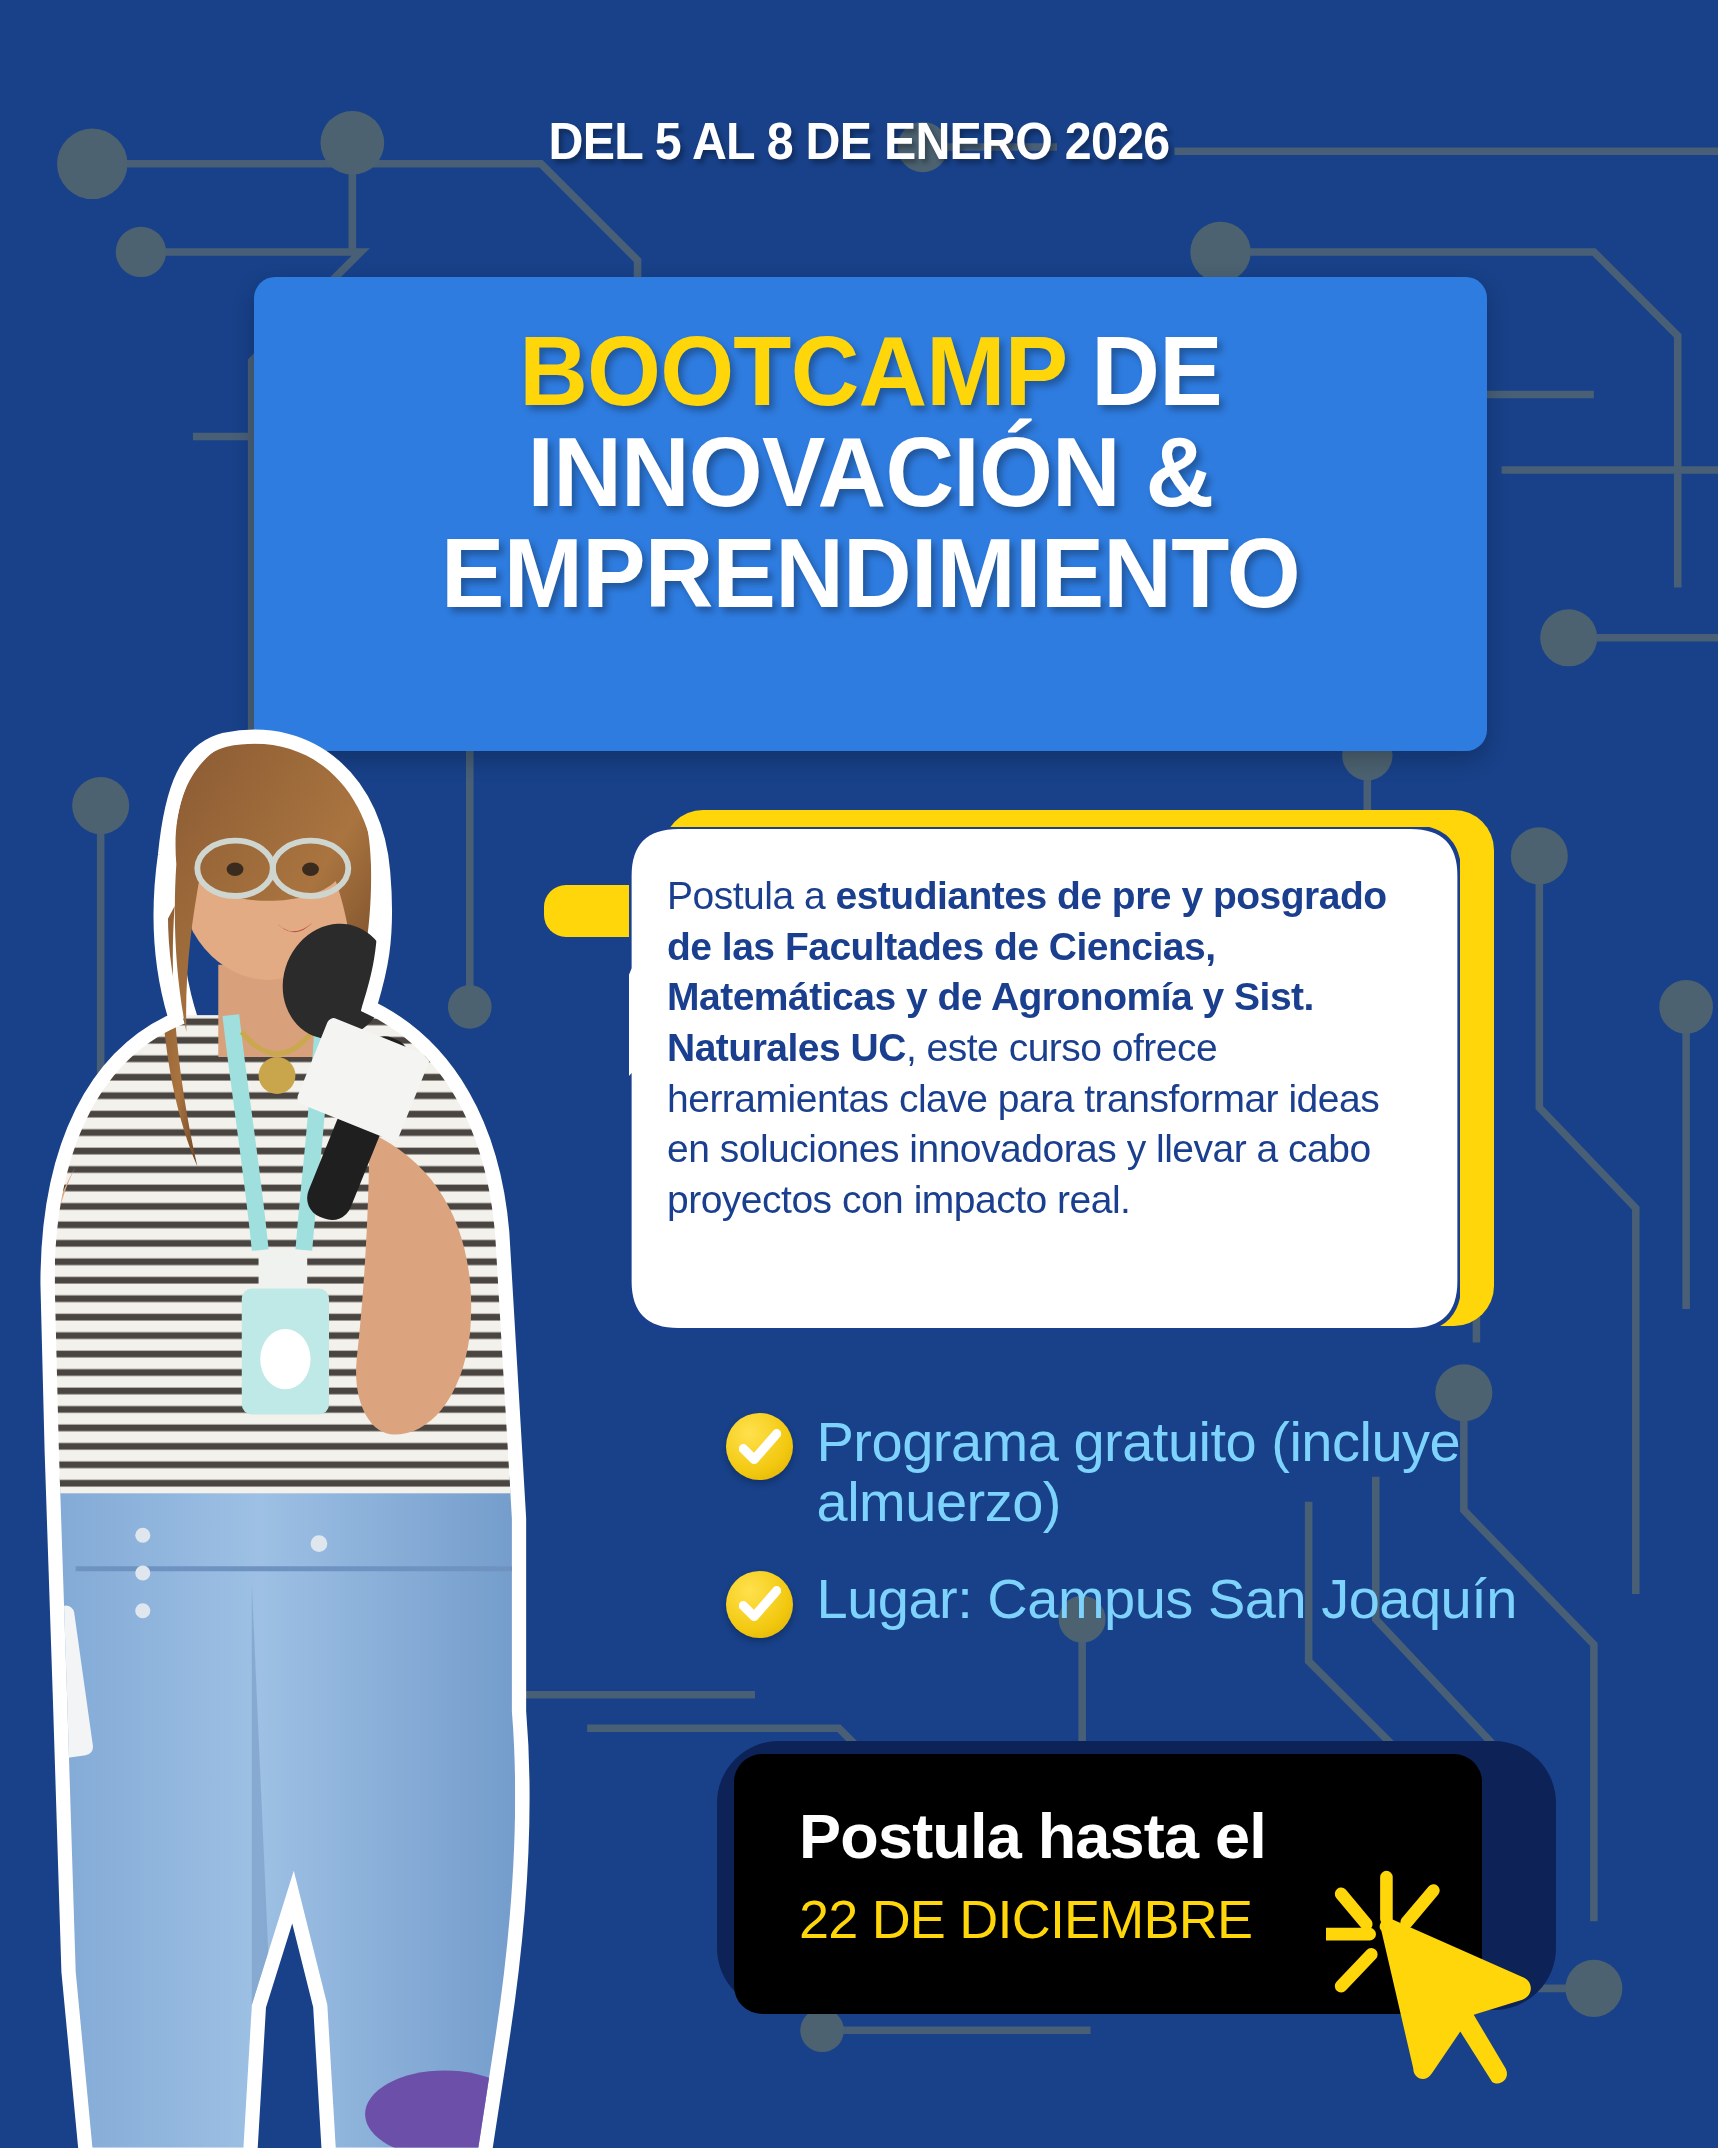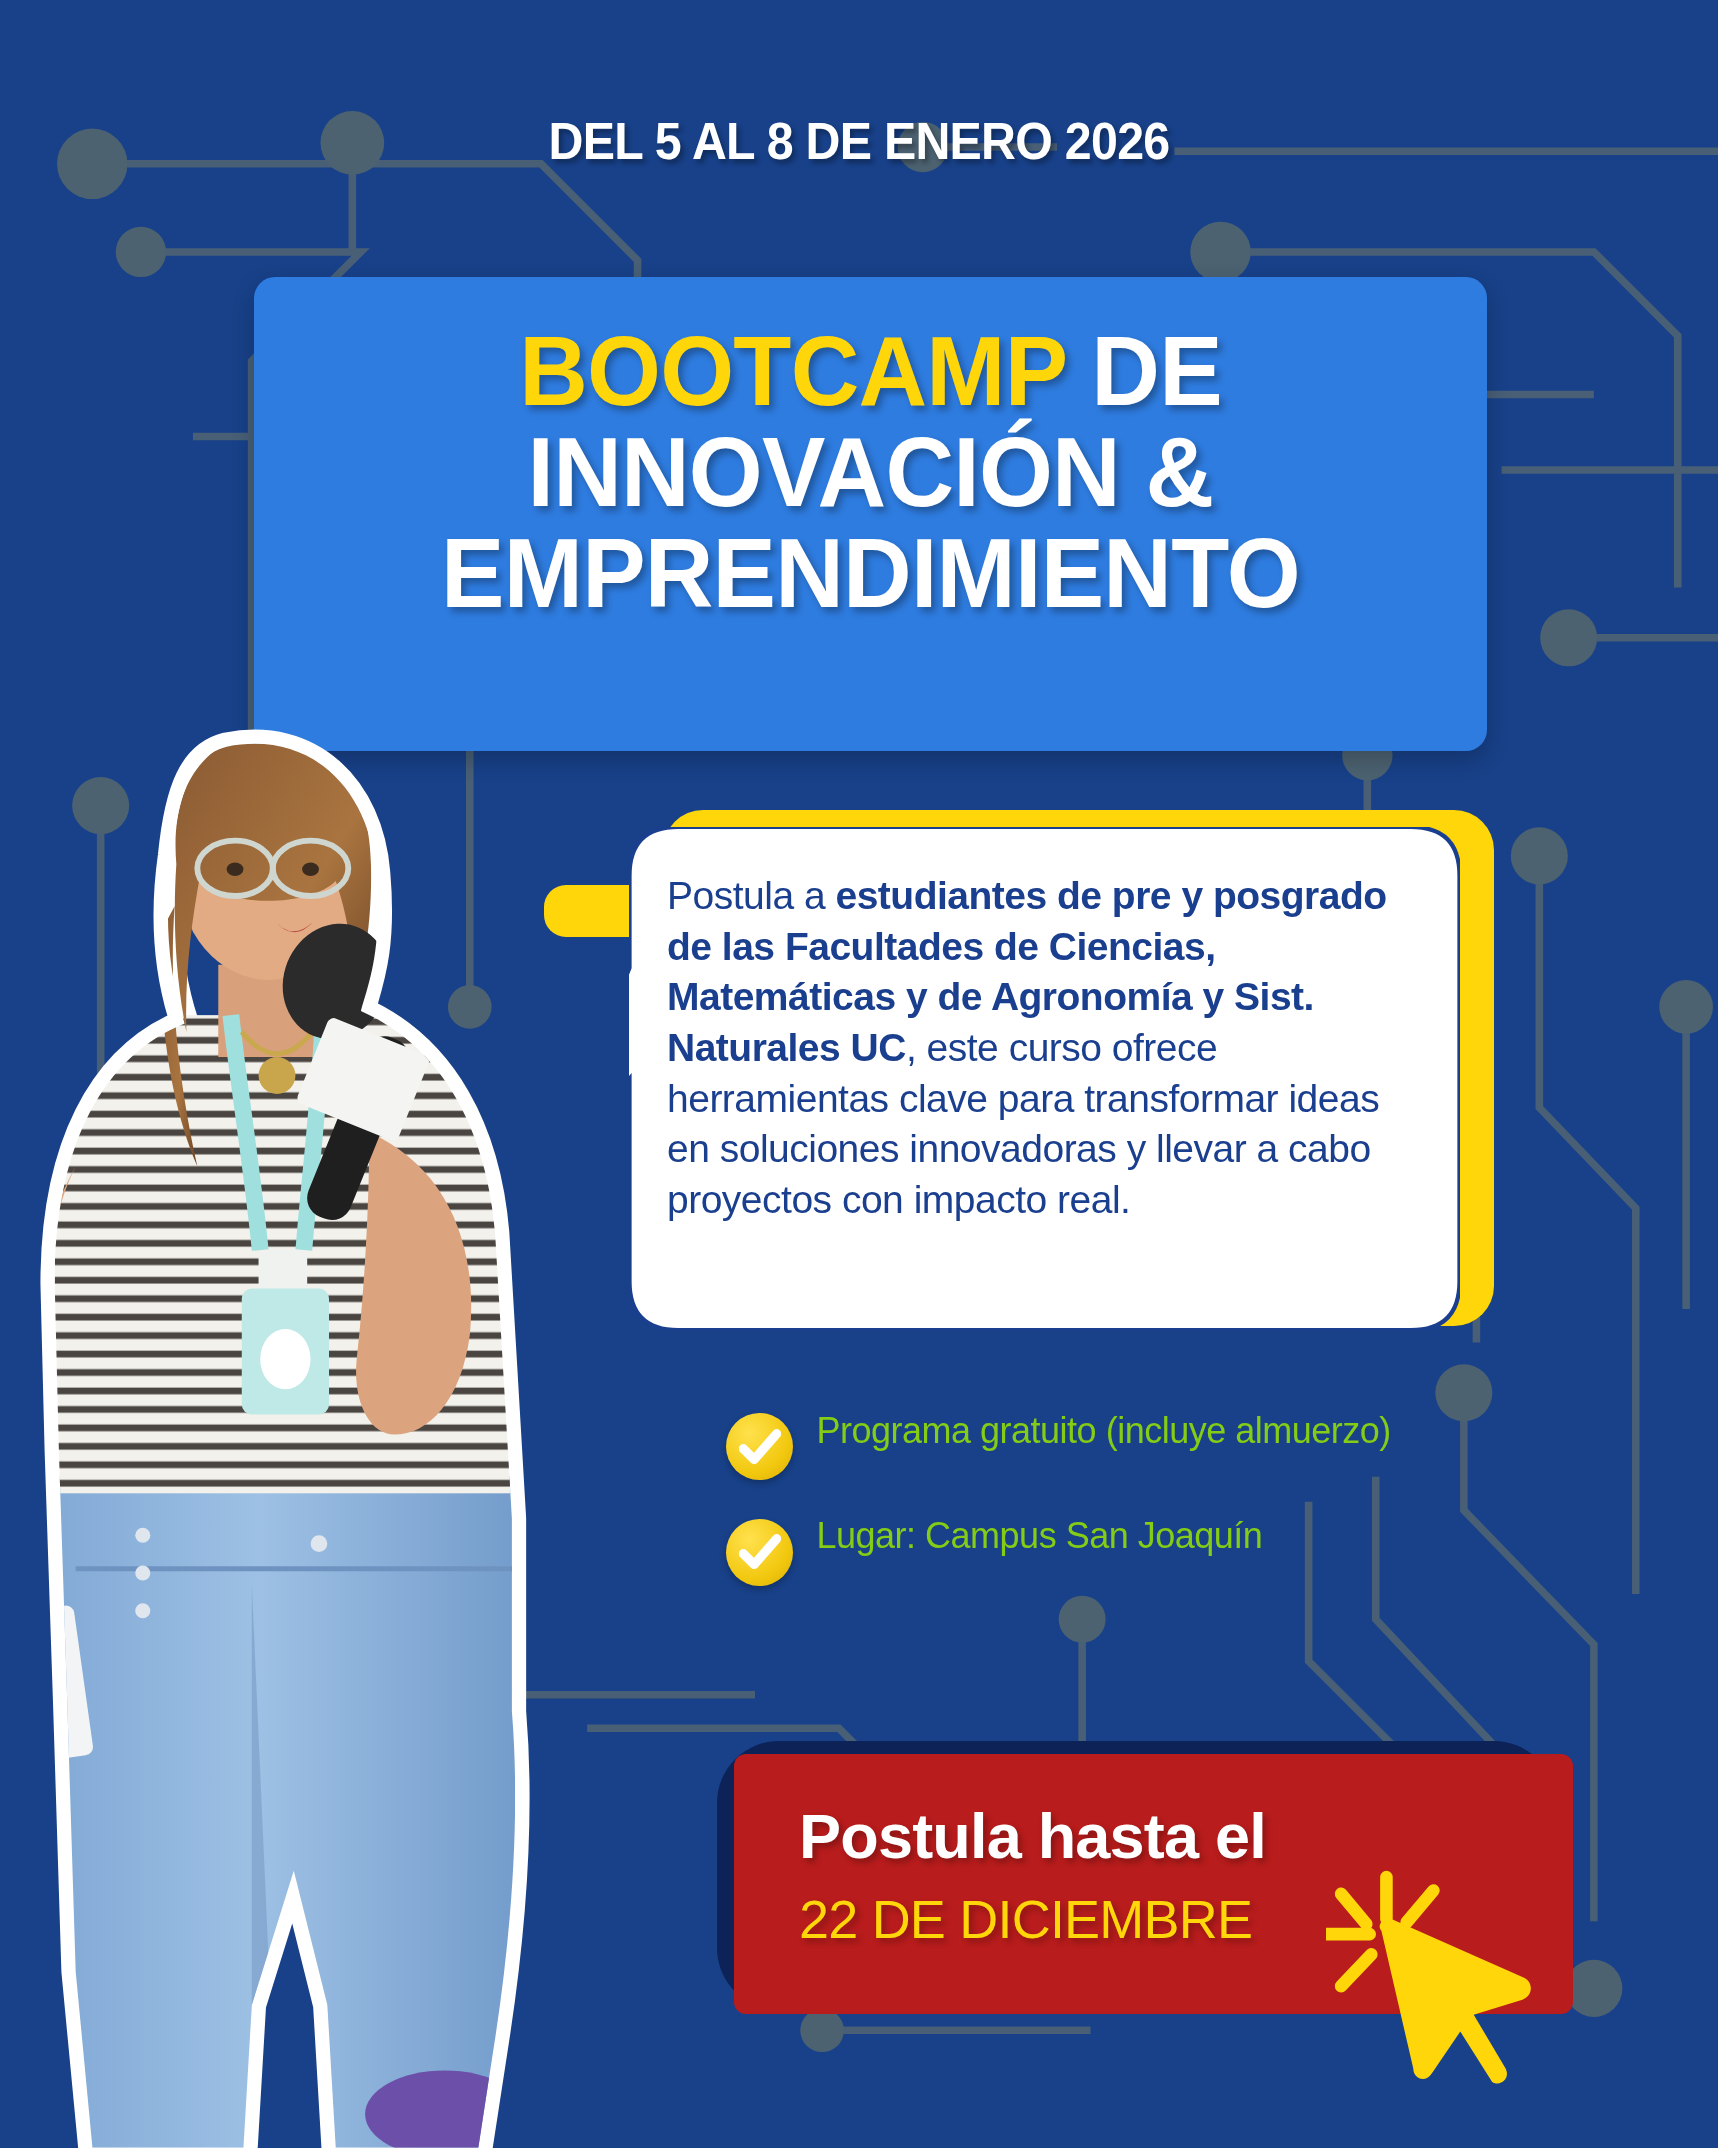--- a/index.html
+++ b/index.html
@@ -77,32 +77,32 @@
   .bullets{position:absolute;left:726px;top:1410px;width:881px;}
   .bullet{display:flex;align-items:flex-start;margin-bottom:35px;}
   .check-badge{
     flex:0 0 auto;width:67px;height:67px;border-radius:50%;
     background:radial-gradient(circle at 35% 30%, #ffe14d 0%, #F2C80F 62%, #d9ae06 100%);
     position:relative;margin-right:23.5px;margin-top:3.4px;
     box-shadow:0 3.4px 6.7px rgba(0,0,0,.25);
   }
   .check-badge svg{position:absolute;left:12.6px;top:13.4px;}
   .bullet-text{
-    color:#84cc16;font-size:36px;line-height:1.08;letter-spacing:-0.5px;
+    color:#7dd3fc;font-size:56px;line-height:1.08;letter-spacing:-0.5px;
     padding-top:1.7px;
   }
 
   
   .cta-shadow{
     position:absolute;left:717px;top:1741px;width:839px;height:269px;
     background:#0d2257;border-radius:62px;
   }
   .cta{
-    position:absolute;left:734px;top:1754px;width:839px;height:260px;
-    background:#b91c1c;border-radius:12px;
+    position:absolute;left:734px;top:1754px;width:748px;height:260px;
+    background:#000000;border-radius:28px;
   }
   .cta-l1{
     position:absolute;left:65px;top:46px;
     color:#ffffff;font-size:63px;font-weight:bold;letter-spacing:-0.8px;
     text-shadow:3.4px 4.2px 5.9px rgba(0,0,0,.28);
   }
   .cta-l2{
     position:absolute;left:65px;top:134px;
     color:#FFD60A;font-size:54px;font-weight:normal;letter-spacing:-0.8px;
     text-shadow:3.4px 4.2px 5.9px rgba(0,0,0,.28);

